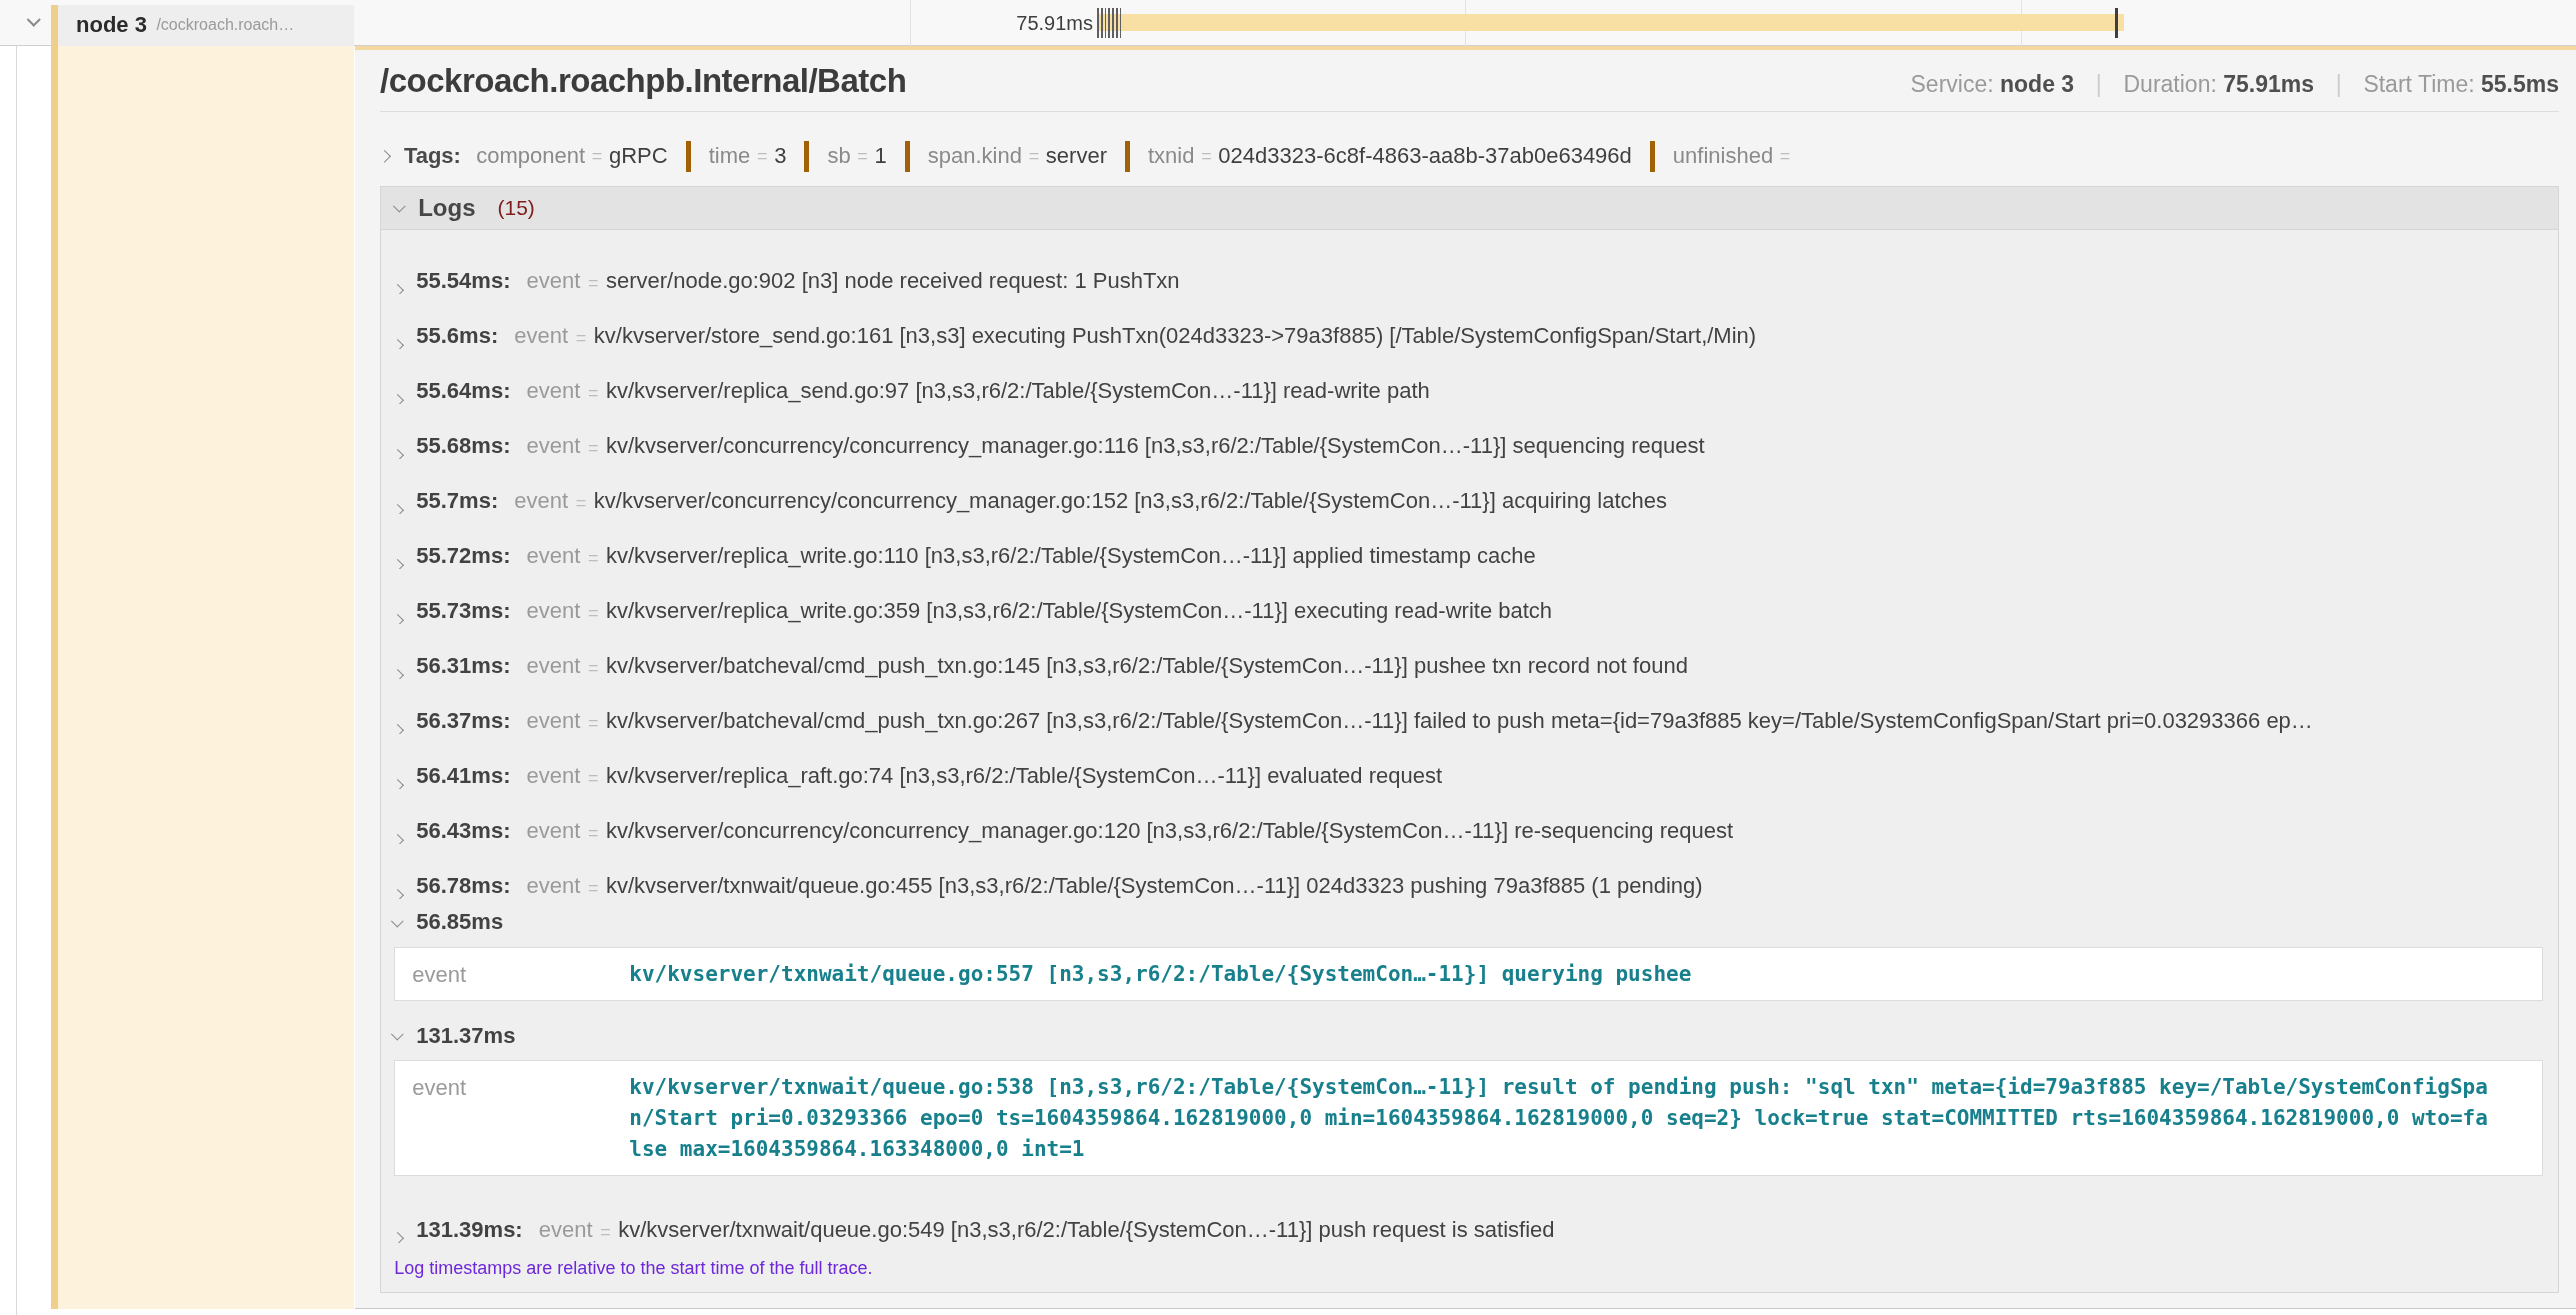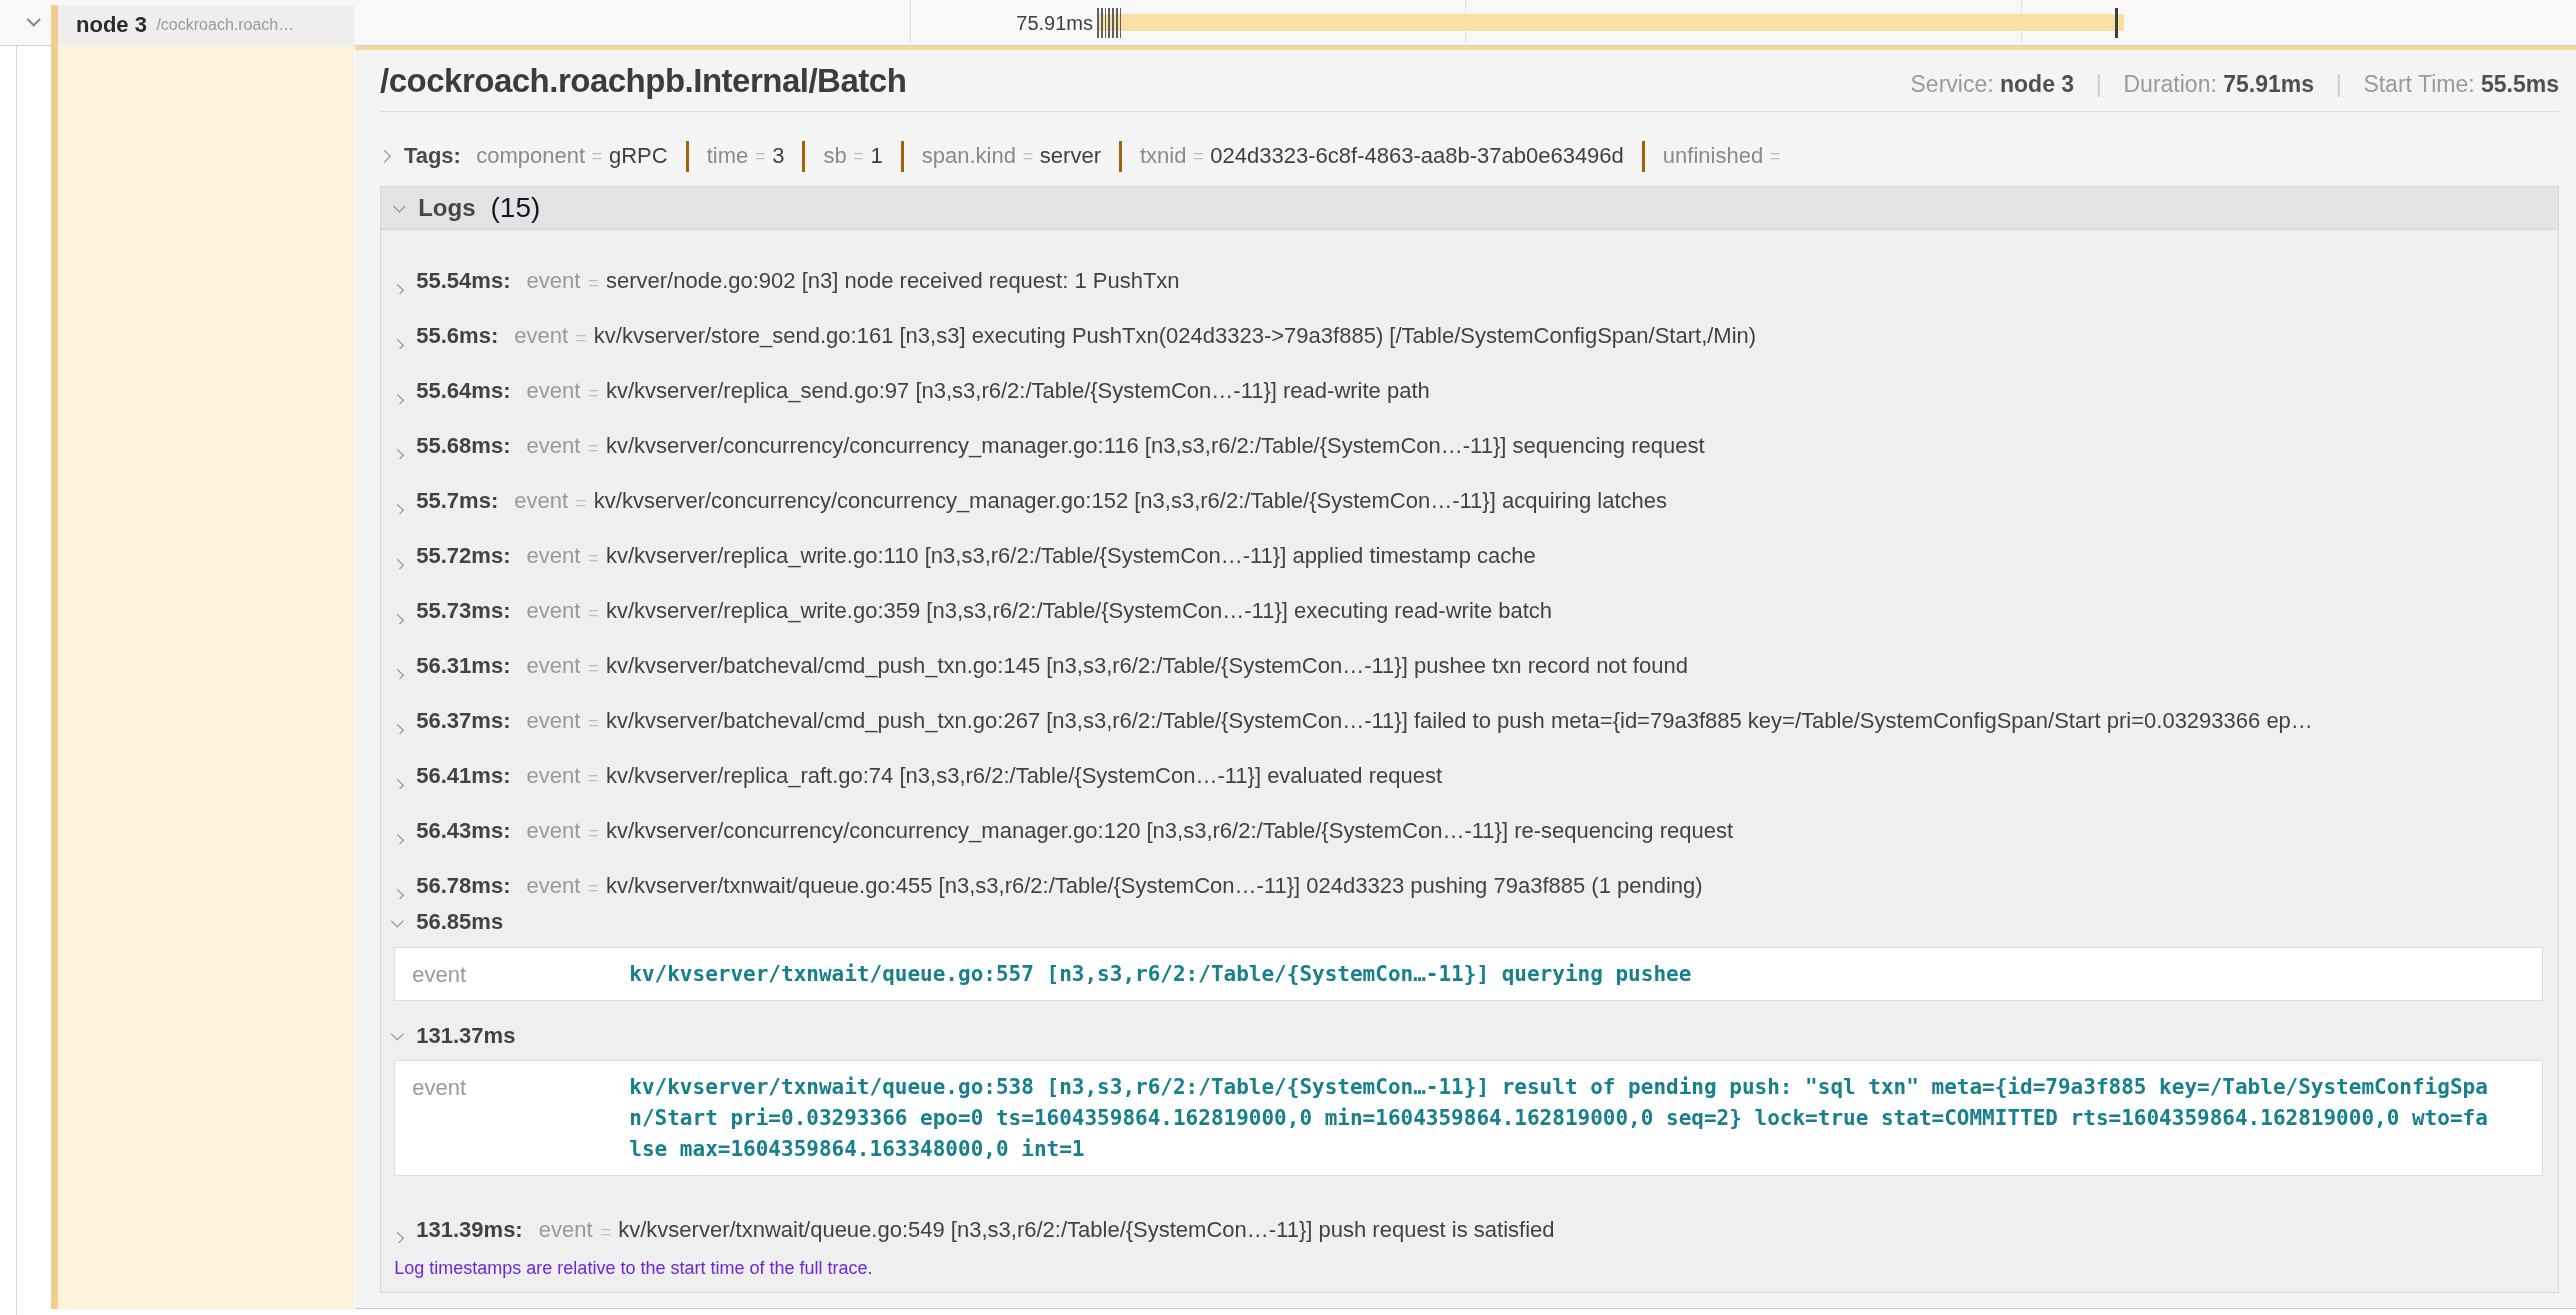--- a/index.html
+++ b/index.html
@@ -45,31 +45,31 @@
   .title-row { margin-top: 12px; display: flex; justify-content: space-between; align-items: baseline; }
   .title-row h1 { font-size: 33px; font-weight: bold; color: #3c3c3c; letter-spacing: -0.5px; }
   .meta { font-size: 23px; white-space: nowrap; }
   .meta .lbl { color: #9a9a9a; }
   .meta .val { color: #4f4f4f; font-weight: bold; }
   .meta .pipe { color: #cccccc; margin: 0 15.3px; }
   .title-divider { margin-top: 11.4px; border-bottom: 1px solid #dddddd; }
 
   .tags-row { margin-top: 26px; display: flex; align-items: center; height: 36px; }
   .tags-row .tags-label { font-size: 22px; font-weight: bold; color: #4a4a4a; margin: 0 15.3px; }
-  .tag { display: flex; align-items: center; padding: 0 18px; height: 30.5px; border-right: 3px solid #a16207; font-size: 22px; white-space: nowrap; }
+  .tag { display: flex; align-items: center; padding: 0 18px; height: 30.5px; border-right: 5px solid #a16207; font-size: 22px; white-space: nowrap; }
   .tag:last-child { border-right: none; }
   .tag .k { color: #8a8a8a; }
   .tag .eq { color: #bdbdbd; font-size: 18px; margin: 0 6.7px; }
   .tag .v { color: #3f3f3f; }
 
   .logs-section { margin-top: 11.4px; width: 2179px; }
   .logs-header { height: 44px; background: #e3e3e3; border: 1px solid #d6d6d6;
                  display: flex; align-items: center; padding-left: 14.3px; }
   .logs-header .t { font-size: 24px; font-weight: bold; color: #464646; margin-left: 14.3px; }
-  .logs-header .c { font-size: 28px; color: #0f172a; margin-left: 15px; }
+  .logs-header .c { font-size: 21px; color: #7f1d1d; margin-left: 22px; }
   .logs-body { background: #efefef; border: 1px solid #d6d6d6; border-top: none; padding-top: 9.5px; }
 
   .log-row { height: 55px; display: flex; align-items: flex-end; padding-left: 12.4px;
              white-space: nowrap; overflow: hidden; font-size: 22px; }
   .log-row .chev { margin-right: 14.3px; }
   .log-row .ts { font-weight: bold; color: #424242; margin-right: 16px; }
   .log-row .k { color: #9a9a9a; }
   .log-row .eq { color: #bdbdbd; font-size: 18px; margin: 0 7.6px; }
   .log-row .msg { color: #424242; }
 

